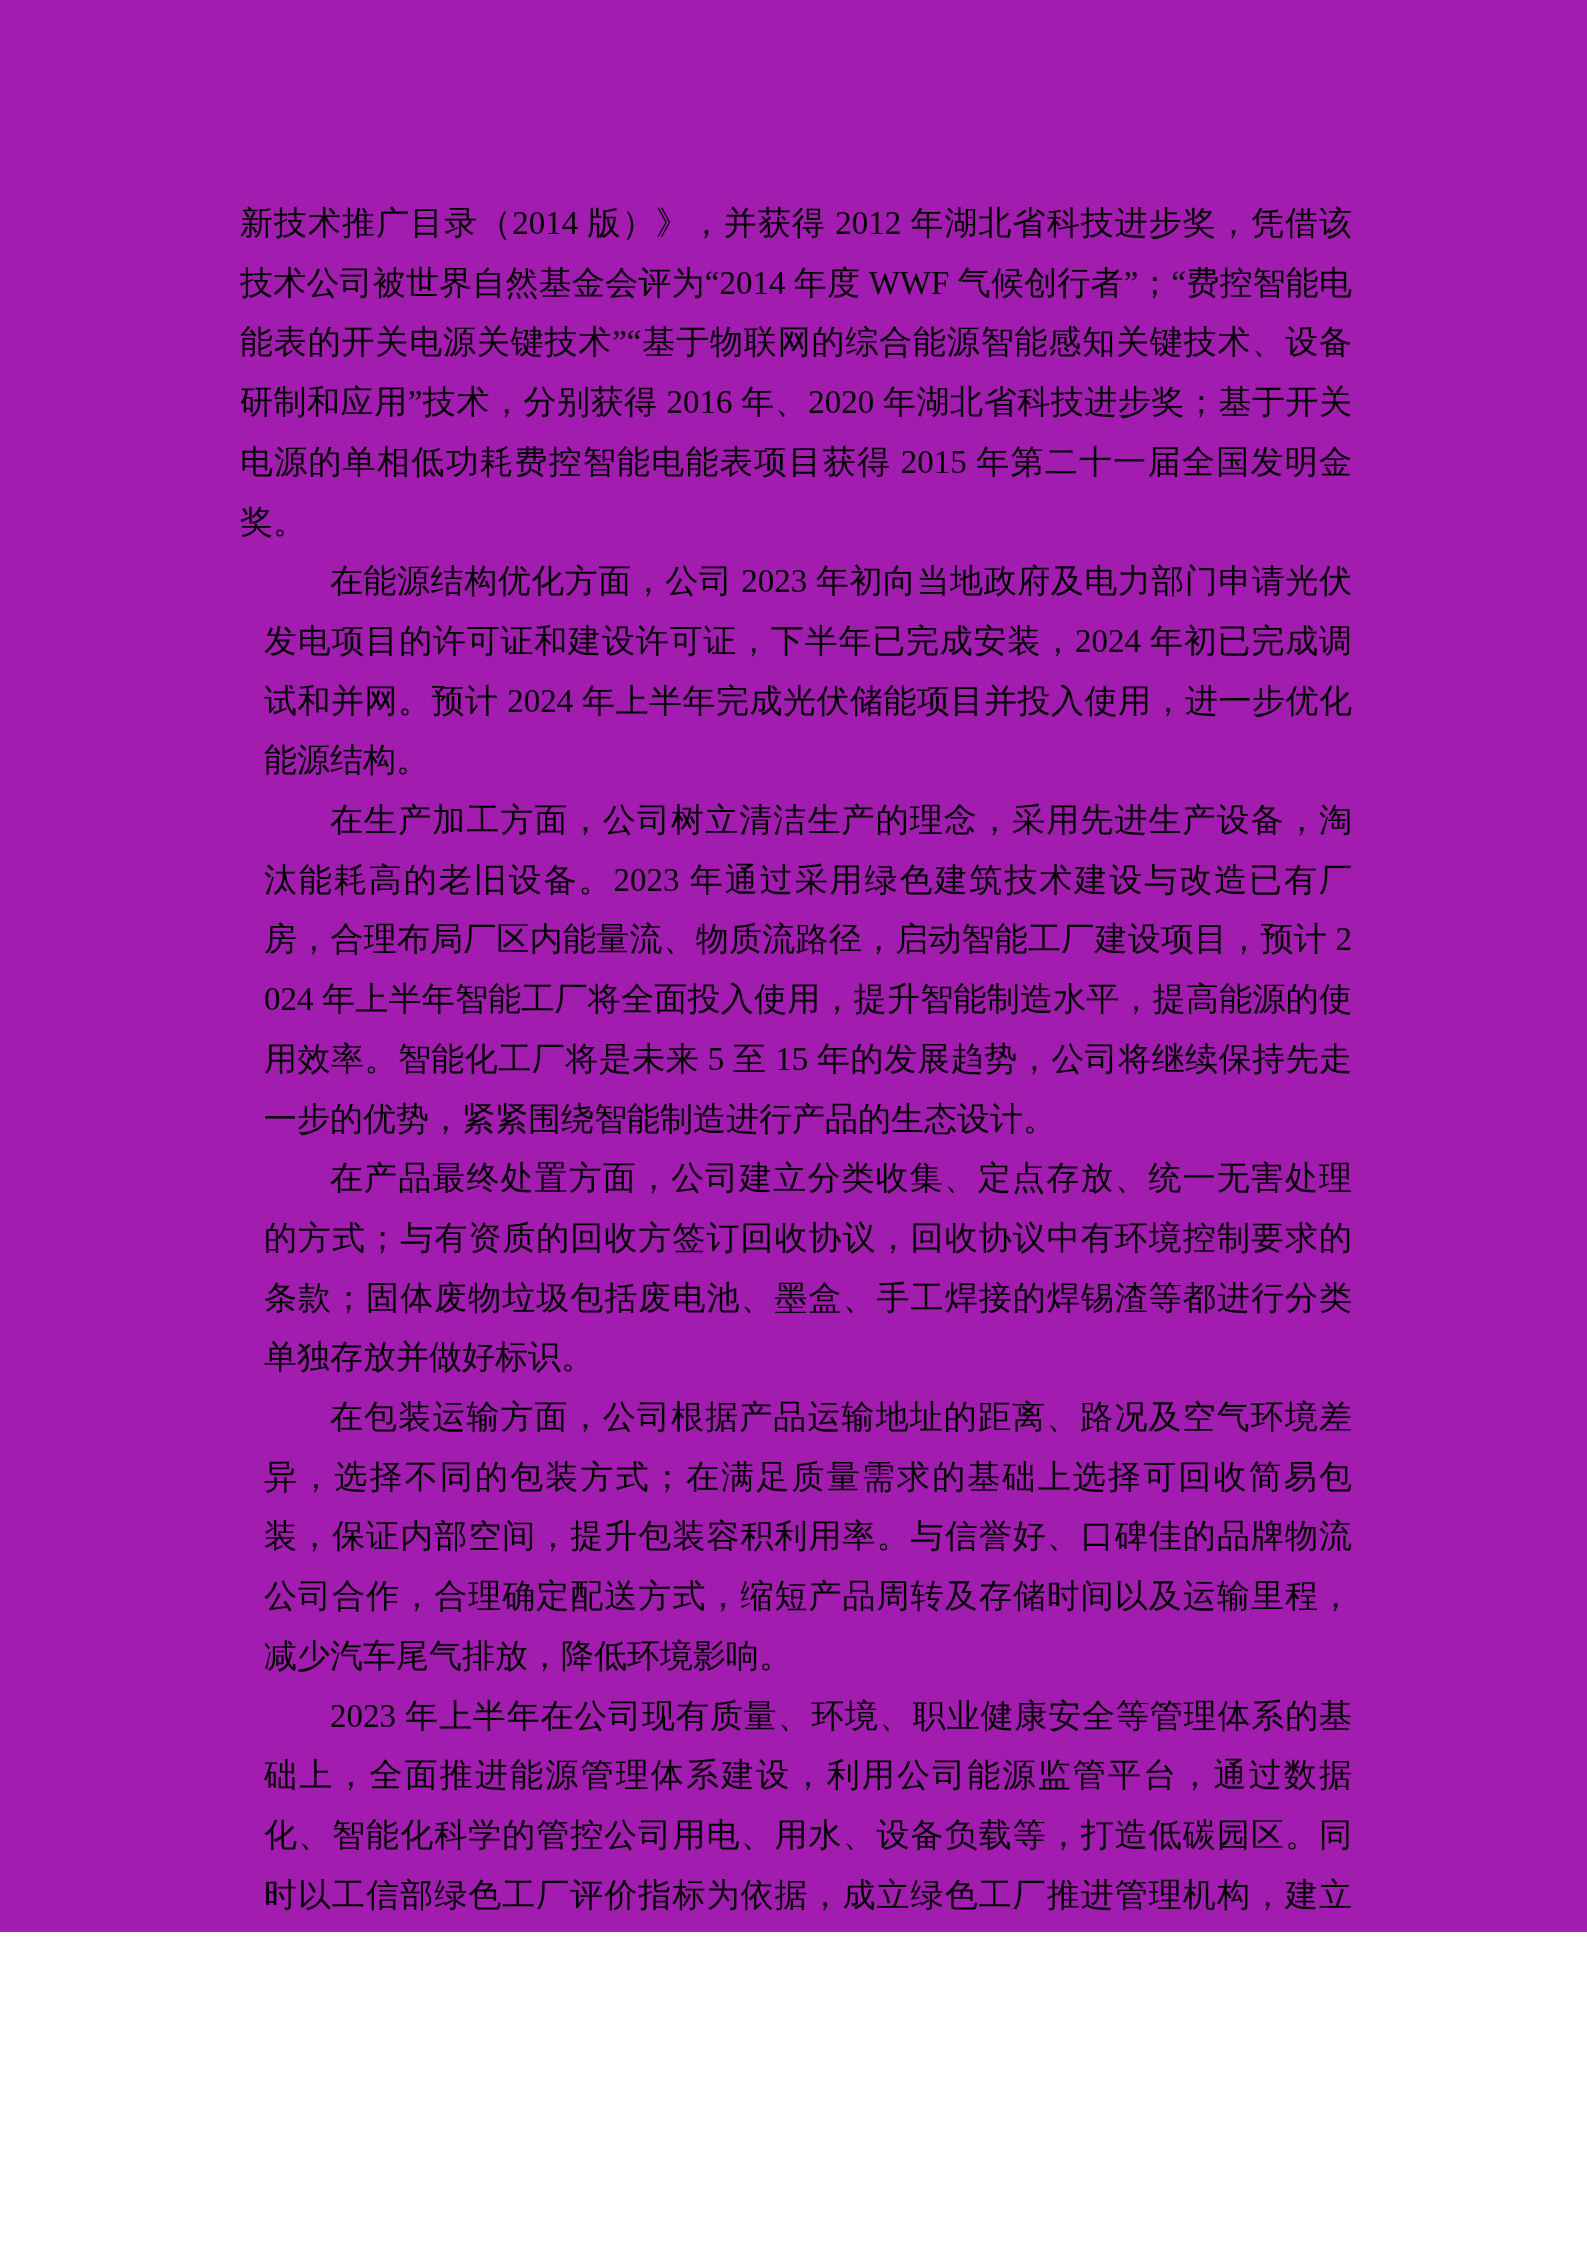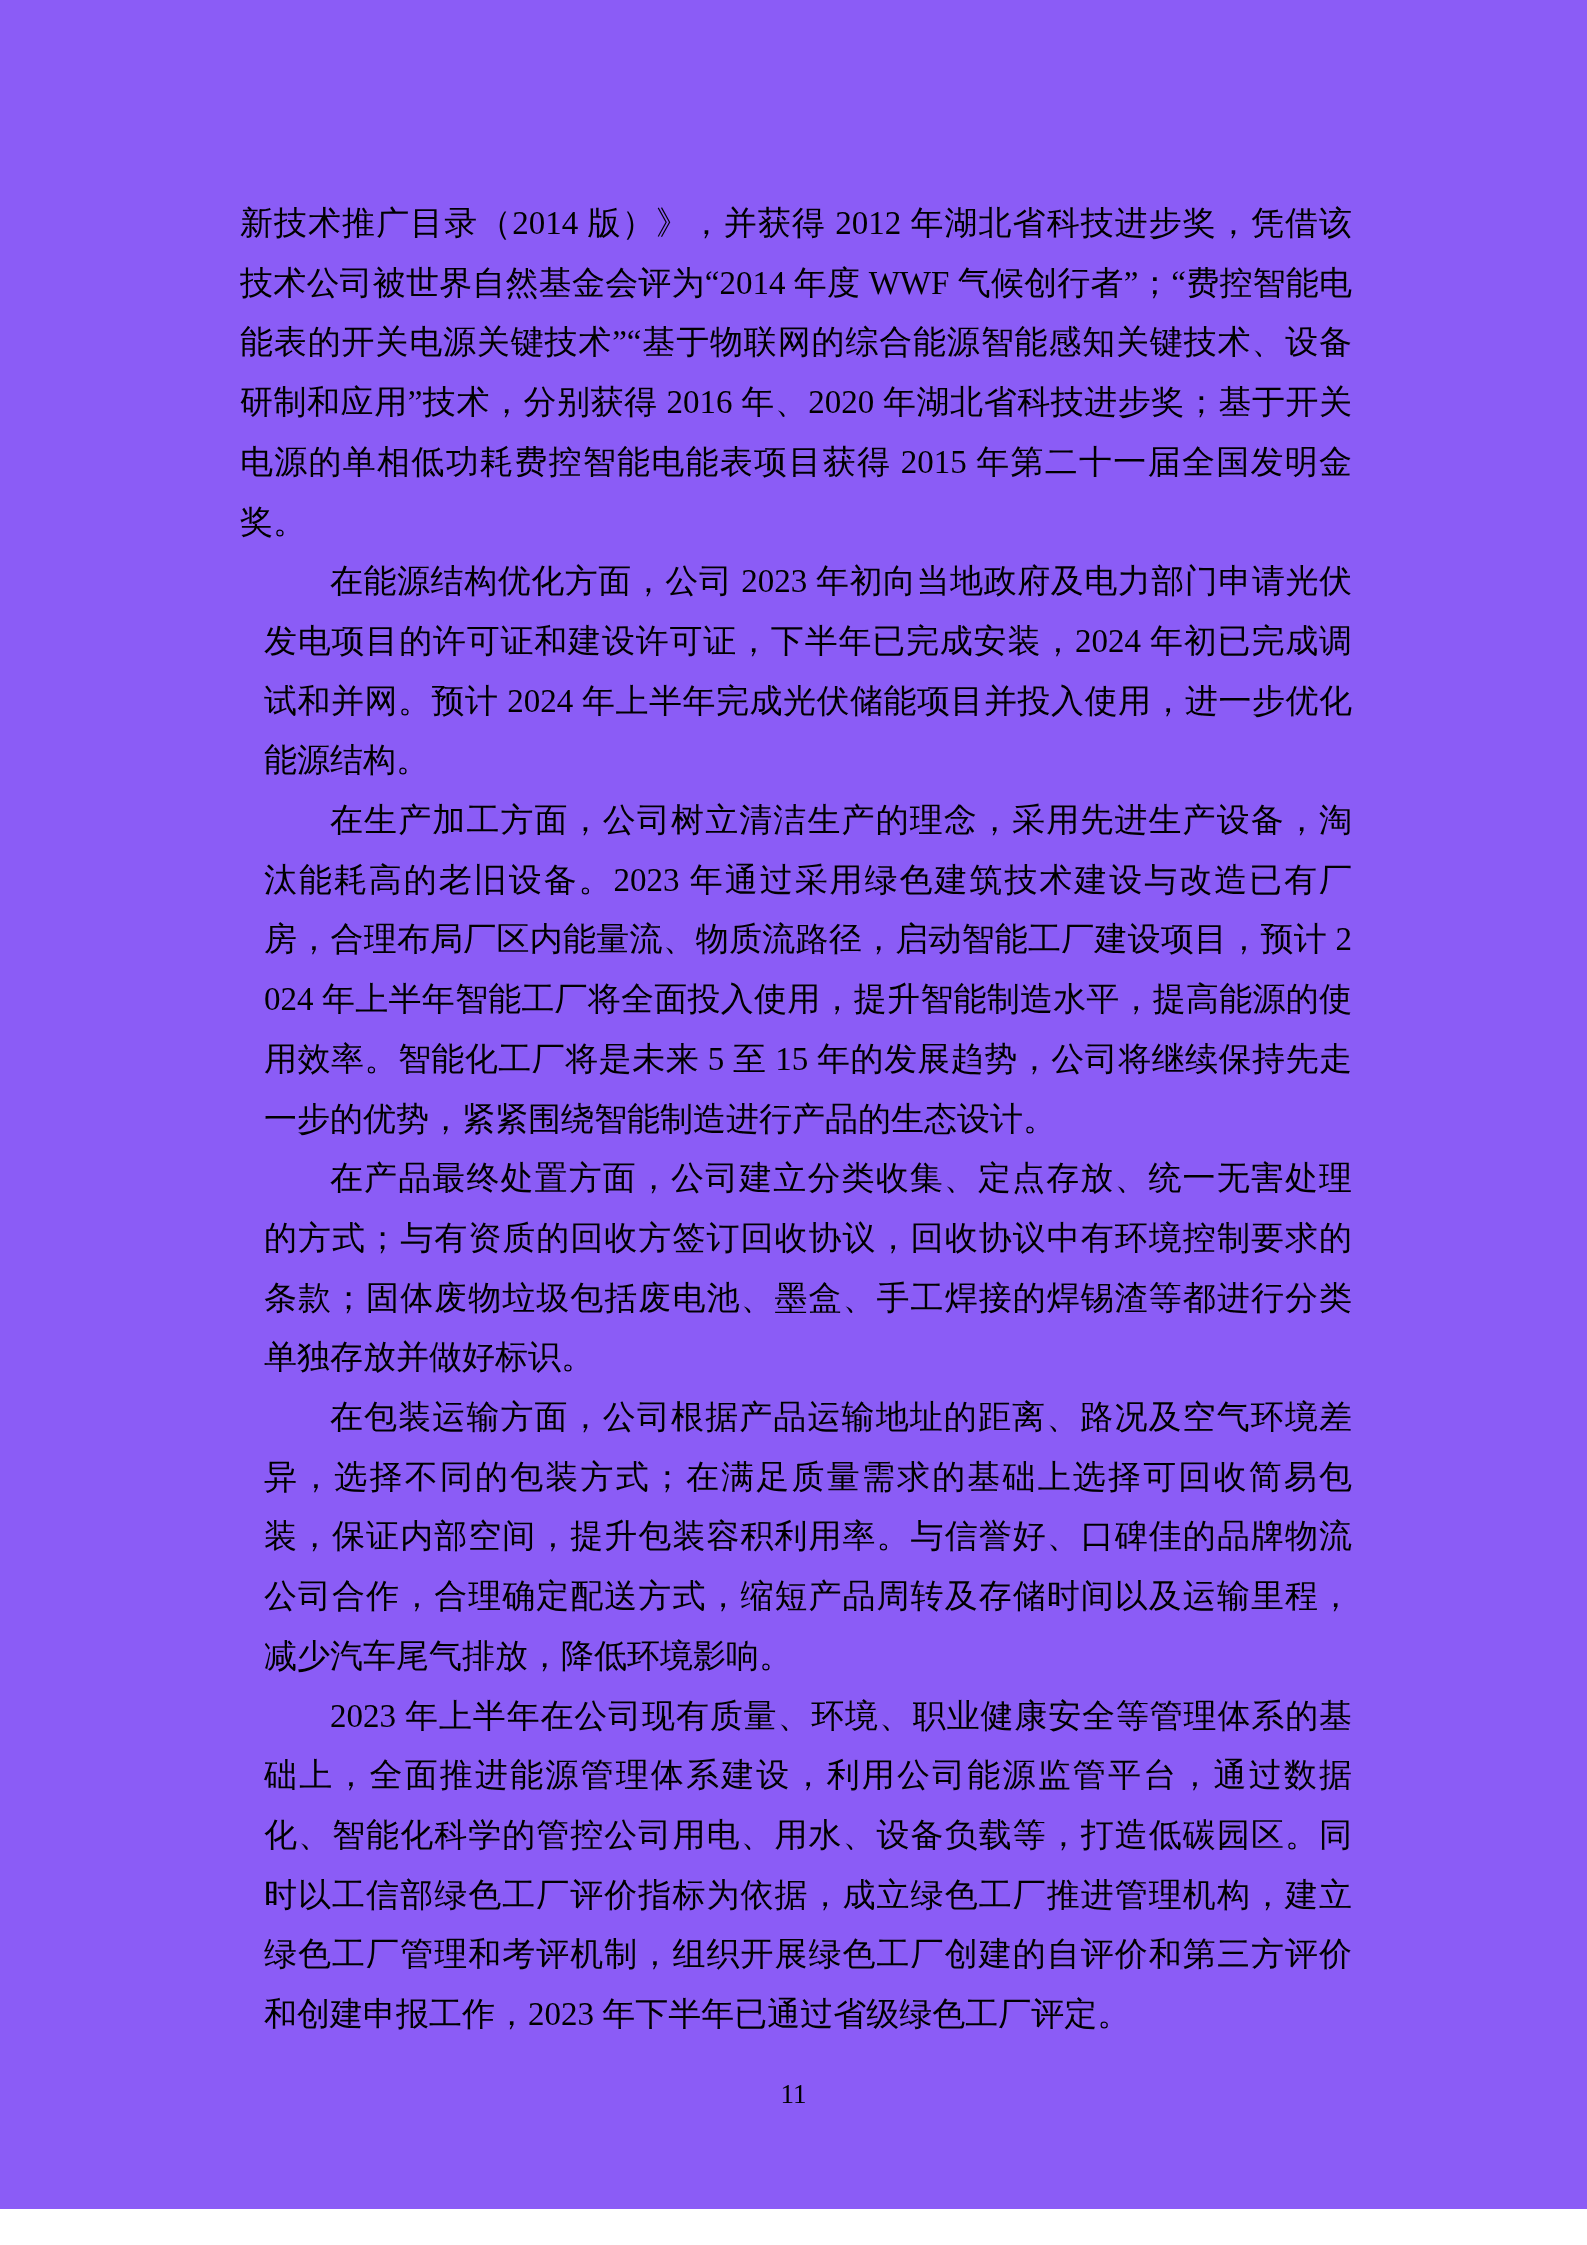--- a/index.html
+++ b/index.html
@@ -3,22 +3,22 @@
 <meta charset="utf-8">
 <style>
   html, body {
     margin: 0;
     padding: 0;
     background: #ffffff;
   }
   .page {
     position: relative;
     width: 1587px;
-    height: 2209px;
-    background: #8b5cf6;
+    height: 1932px;
+    background: #a21caf;
     overflow: hidden;
     font-family: "Liberation Serif", "DejaVu Serif", serif;
     color: #000000;
   }
   .content {
     position: absolute;
     left: 240px;
     top: 194px;
     width: 1112px;
   }

